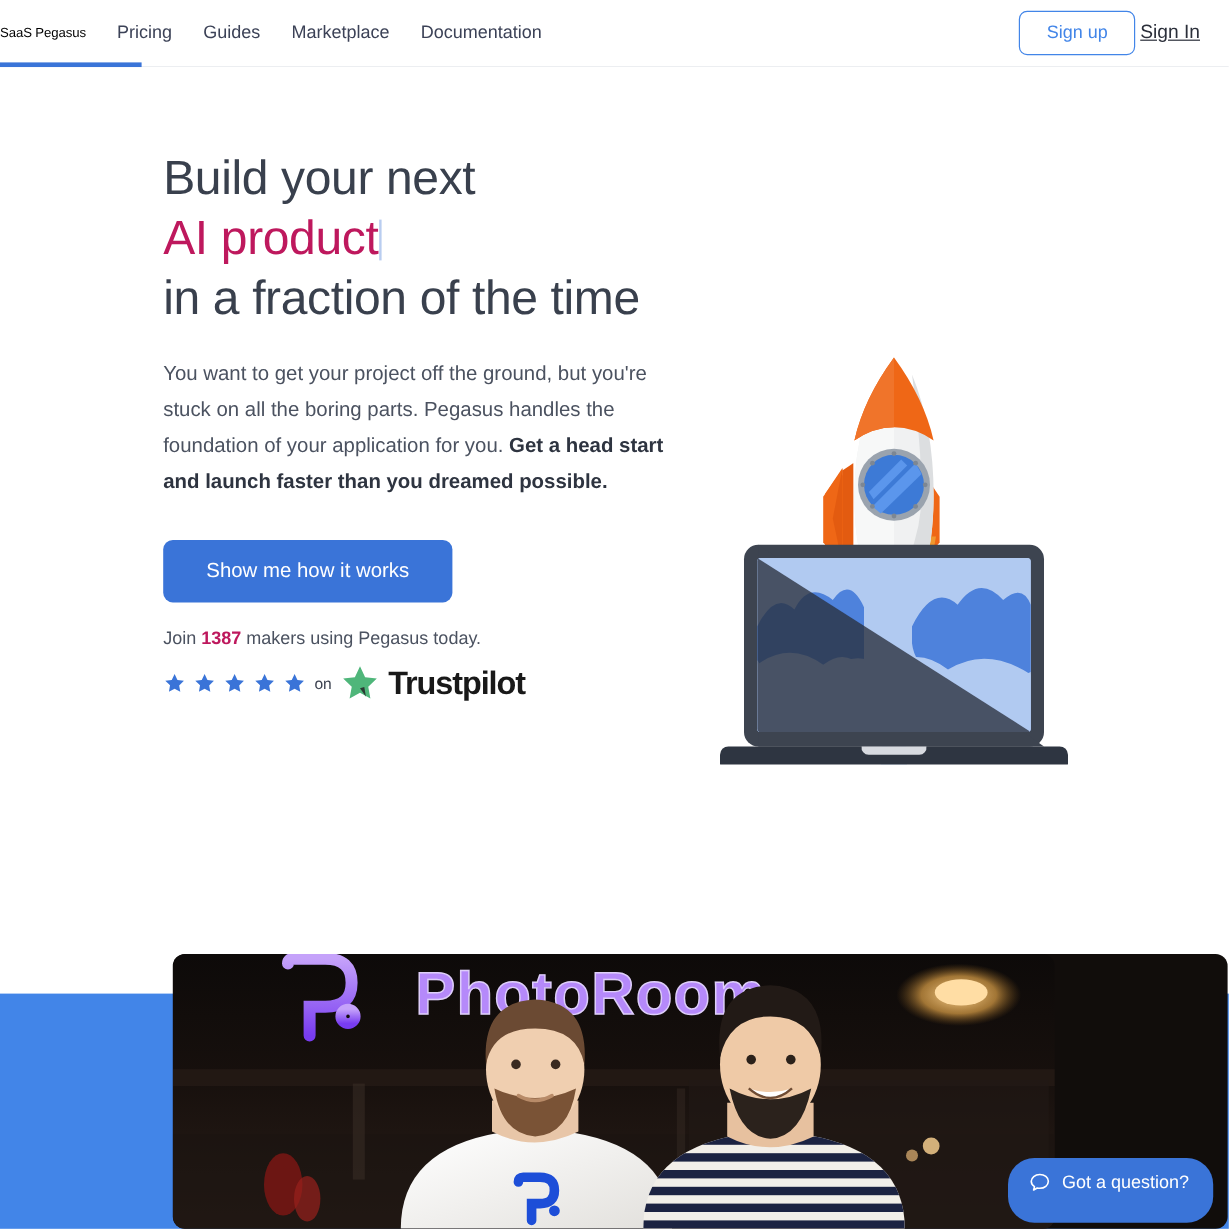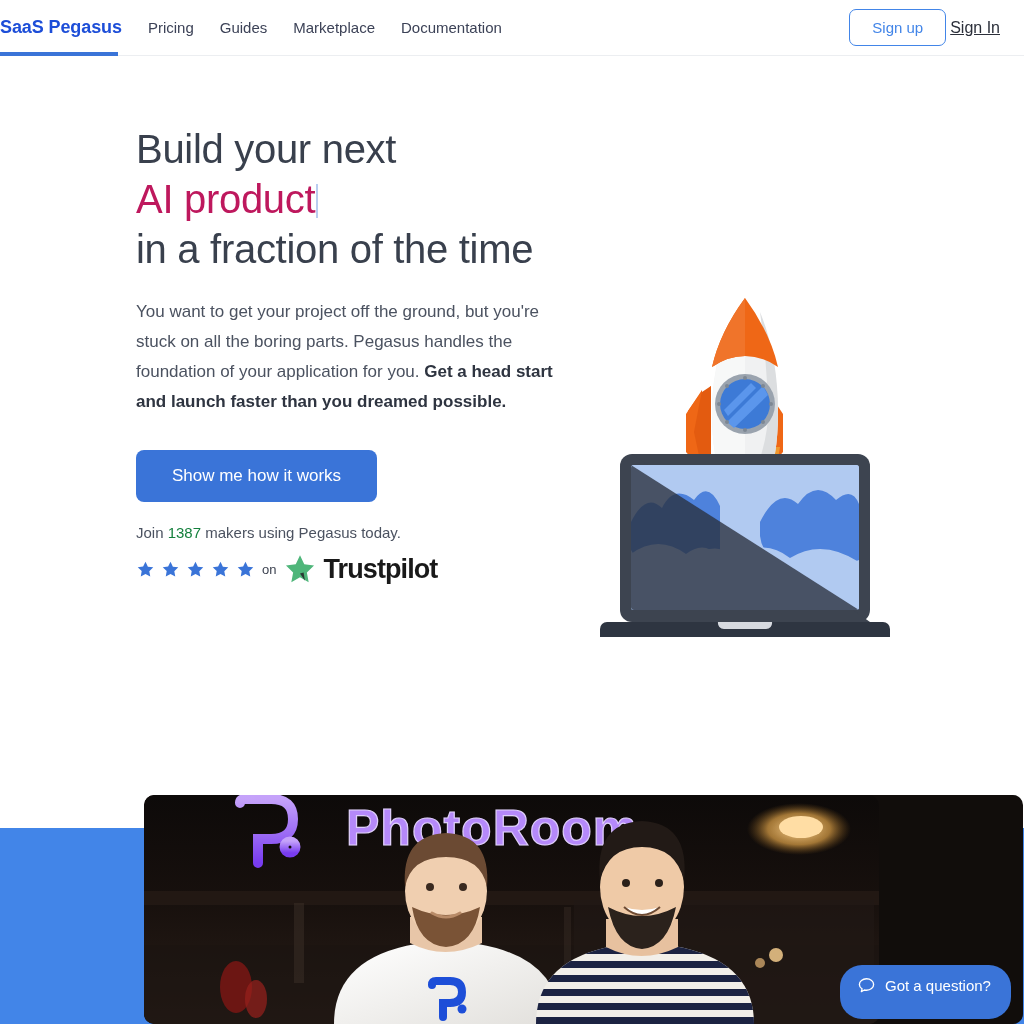--- a/index.html
+++ b/index.html
@@ -23,26 +23,25 @@
     background: #ffffff;
     border-bottom: 1px solid #eceef1;
   }
   .nav-left {
     display: flex;
     align-items: center;
     gap: 26px;
     padding-left: 0px;
   }
   .brand {
-    font-size: 18px;
-    color: #1d4ed8;
+    font-size: 11px;
+    color: #000000;
     text-decoration: none;
     white-space: nowrap;
     letter-spacing: -0.1px;
-    font-weight: bold;
   }
   .nav-link {
     font-size: 15px;
     color: #3c4257;
     text-decoration: none;
     white-space: nowrap;
   }
   .nav-right {
     margin-left: auto;
     display: flex;
@@ -141,21 +140,21 @@
     padding: 16px 0;
     cursor: pointer;
     font-family: inherit;
   }
 
   .join-line {
     margin-top: 22px;
     font-size: 15px;
     color: #4b5260;
   }
-  .join-line b { color: #15803d; font-weight: normal; }
+  .join-line b { color: #be185d; font-weight: bold; }
 
   .rating-row {
     margin-top: 11px;
     display: flex;
     align-items: center;
     gap: 7px;
     height: 34px;
   }
   .stars { display: flex; gap: 6px; line-height: 1; }
   .stars svg { display: block; }

